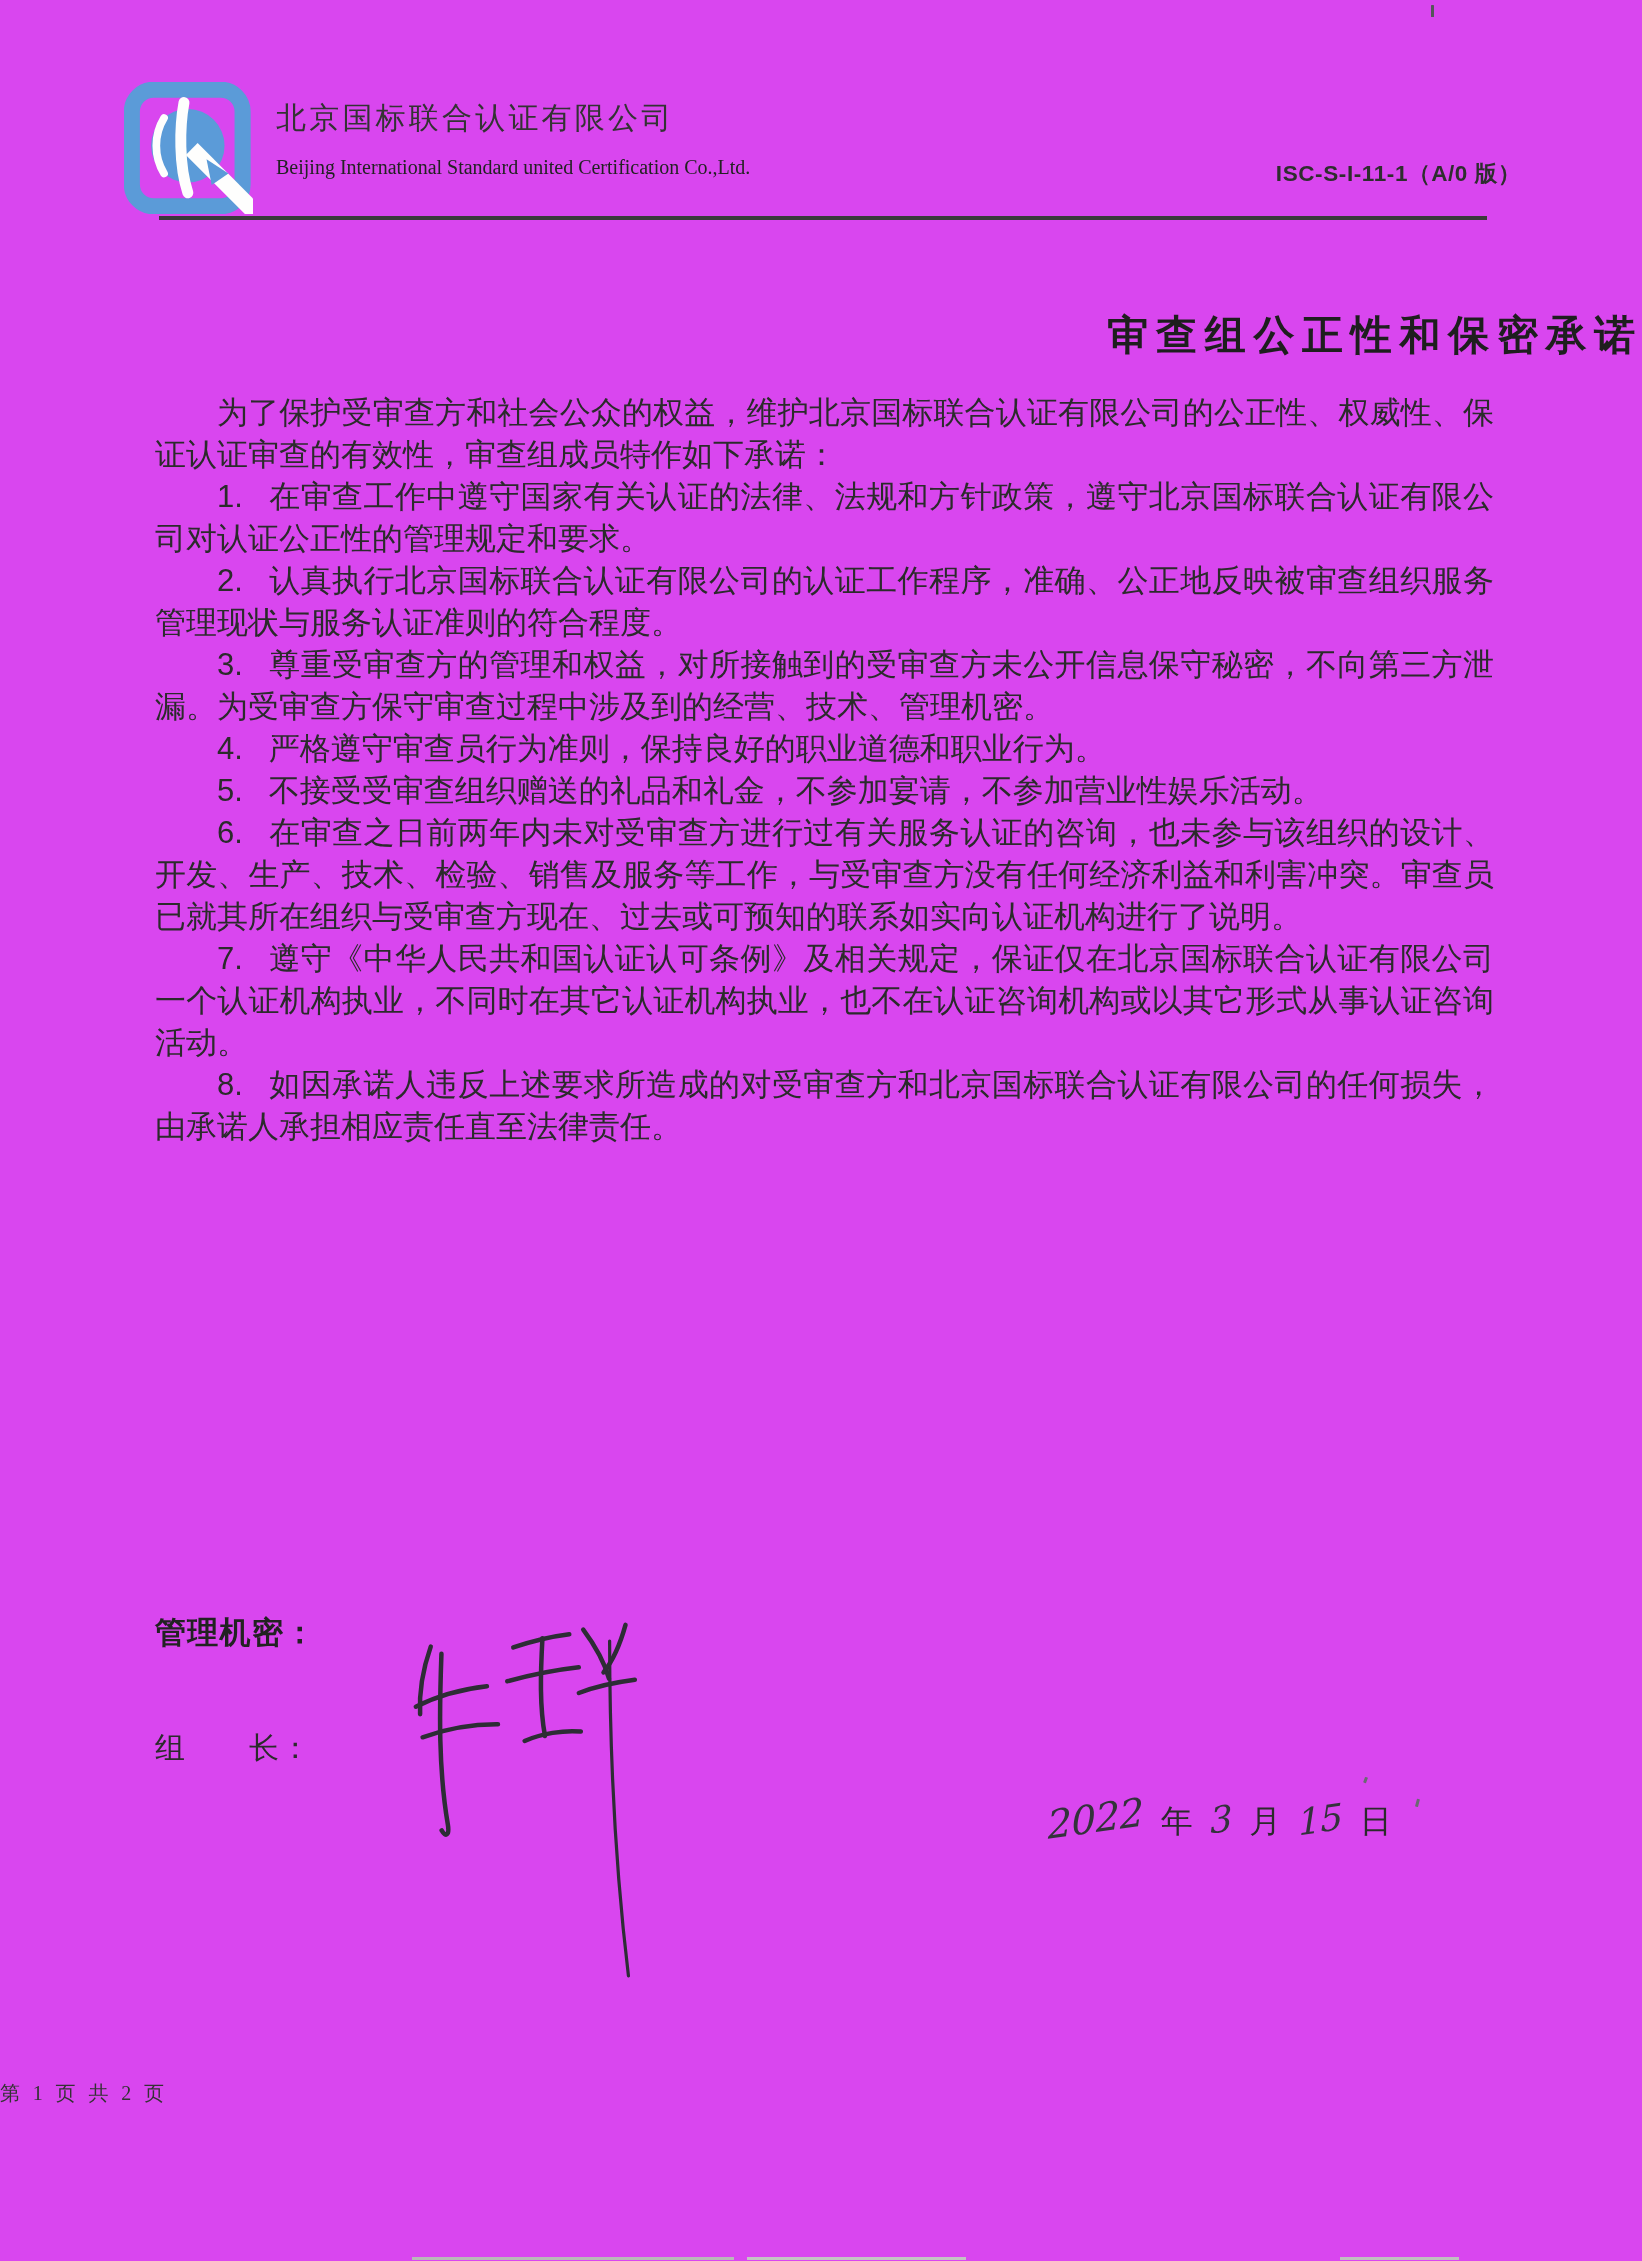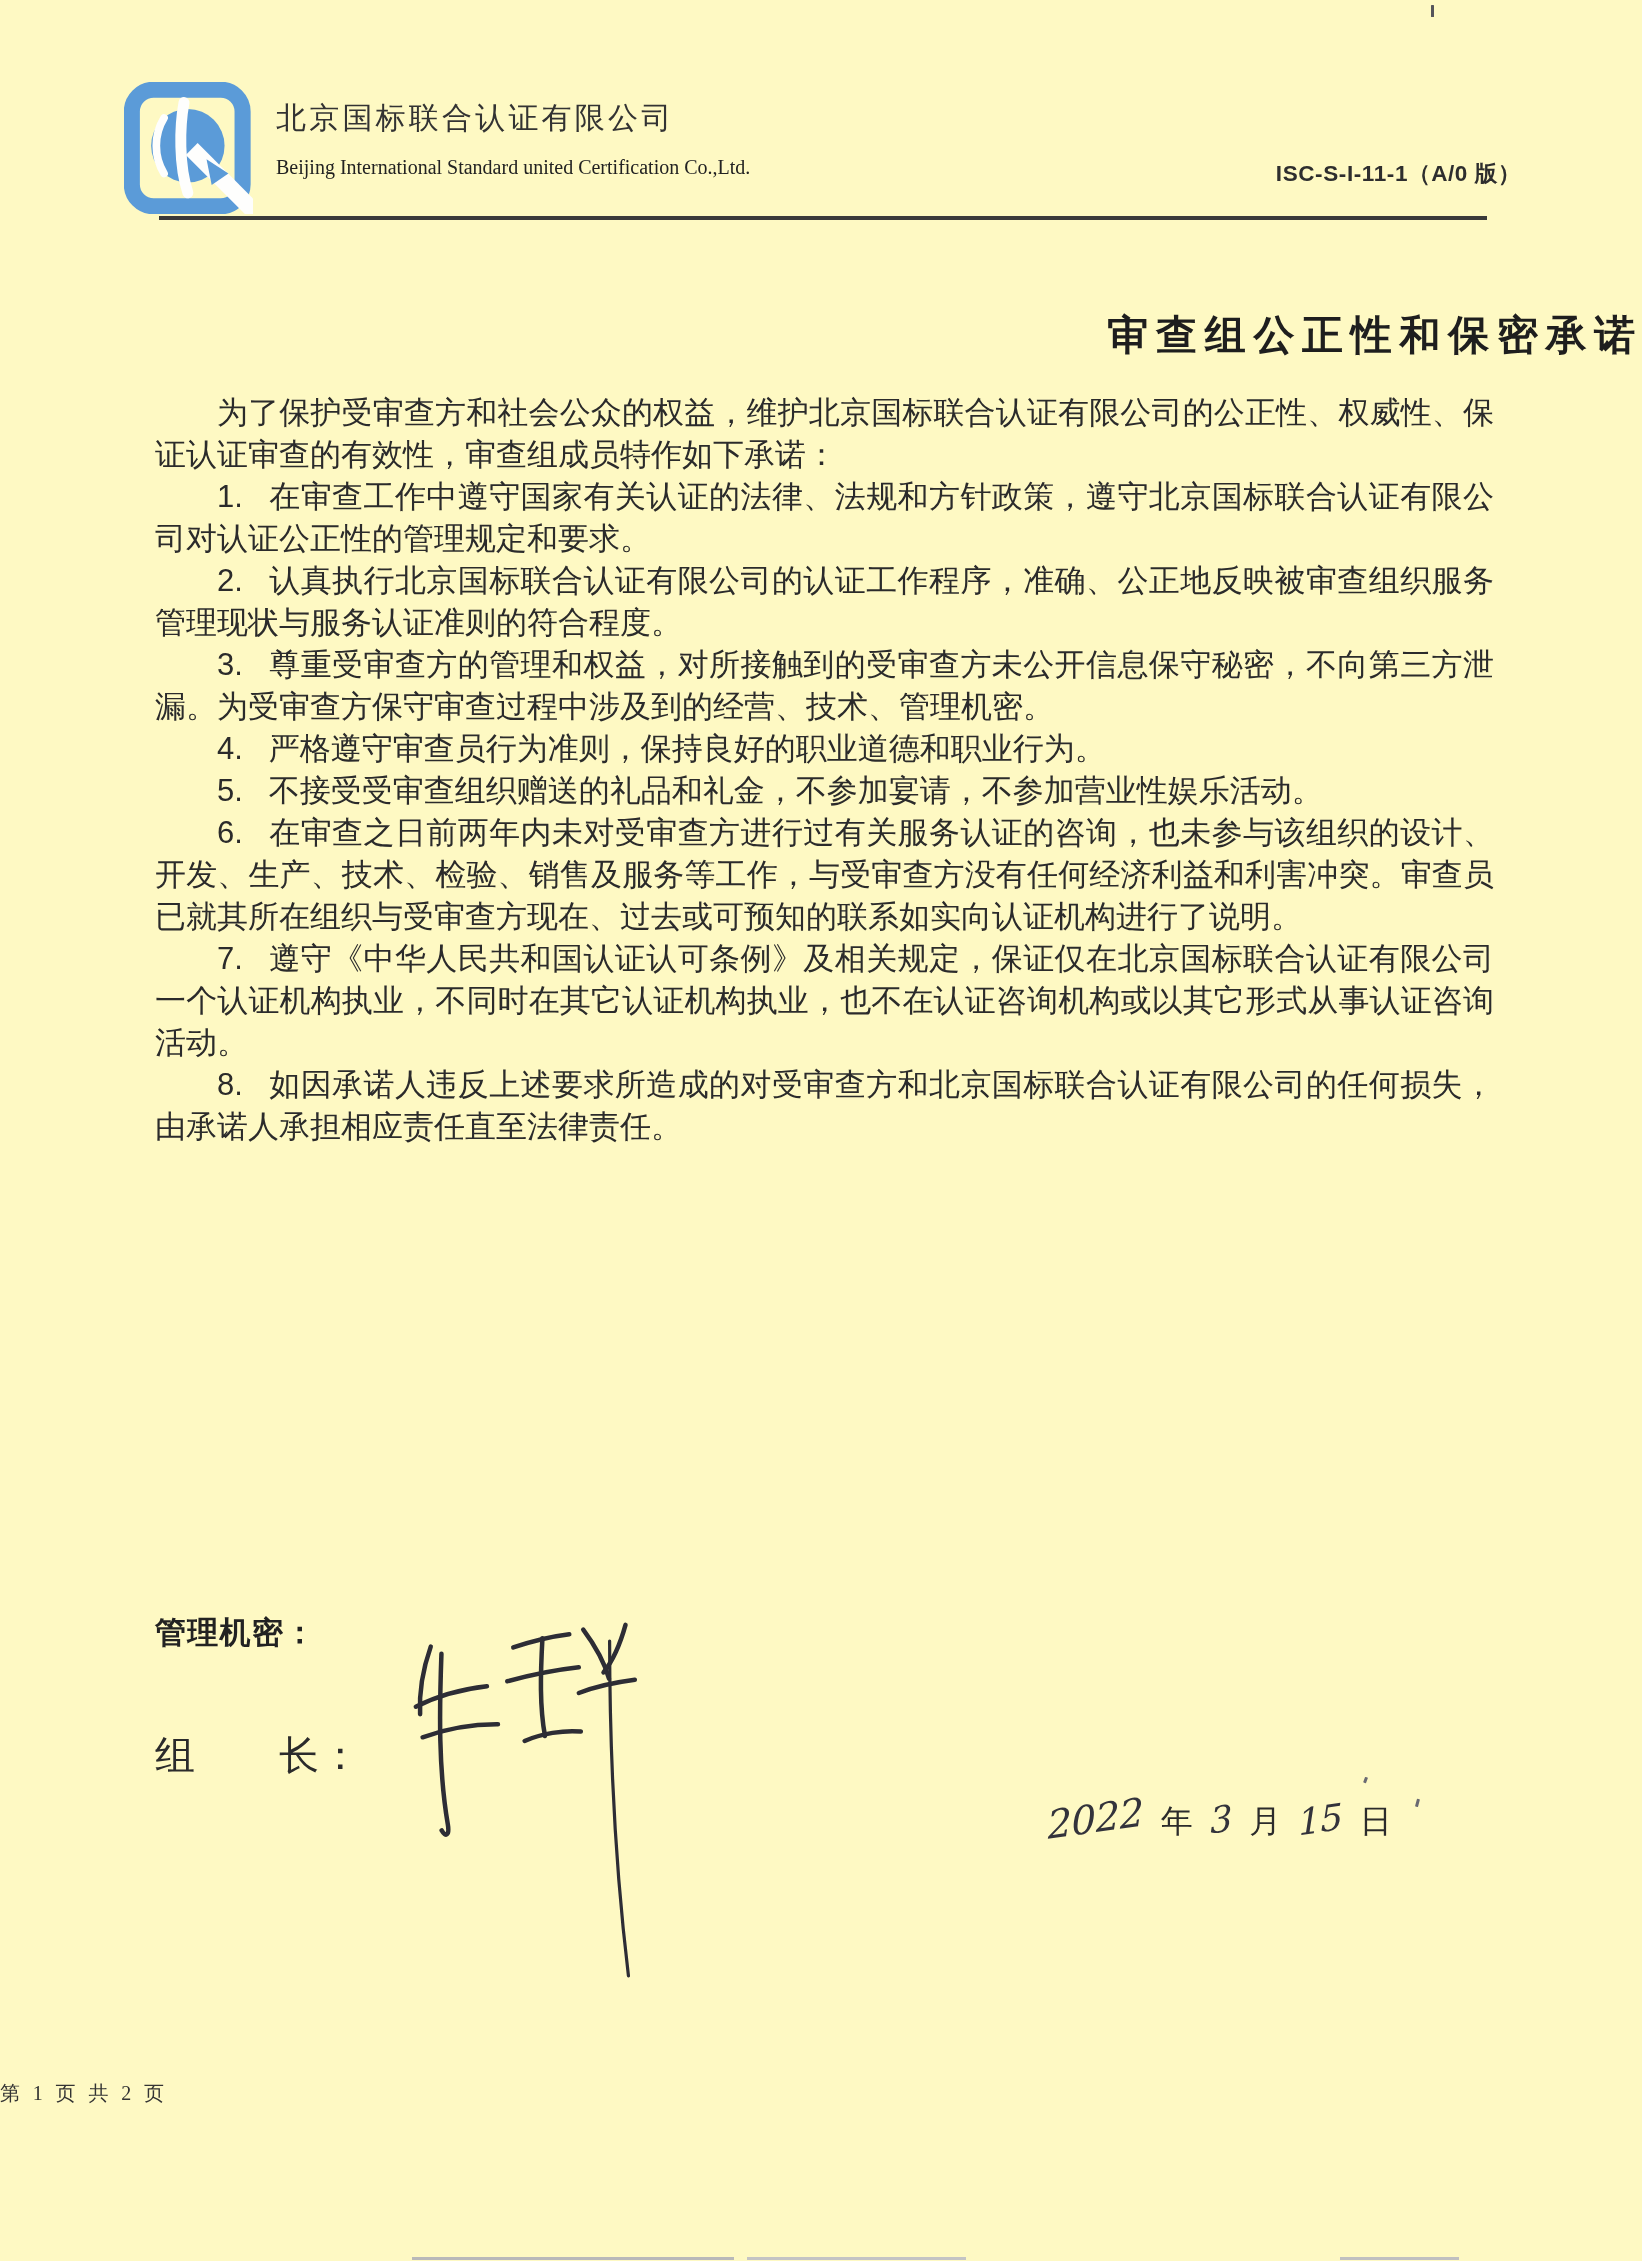--- a/index.html
+++ b/index.html
@@ -1,19 +1,19 @@
 <!DOCTYPE html>
 <html style="font-size:10.3px"><head>
 <meta charset="utf-8">
 <style>
   * { margin:0; padding:0; box-sizing:border-box; }
   html,body { background:#f4f4f2; }
   .page {
     position:relative; width:1643px; height:2261px;
-    background:#fef9c3; overflow:hidden; color:#2b2b2b;
+    background:#d946ef; overflow:hidden; color:#2b2b2b;
     font-family:"Liberation Serif","DejaVu Serif",serif;
   }
   
   .header { position:absolute; top:82px; left:124px; right:122px; display:flex; align-items:flex-start; }
   .logo { width:129px; height:132px; flex:0 0 auto; }
   .company { margin-left:23px; margin-top:15.5px; }
   .company-zh { font-size:30px; letter-spacing:3.2px; color:#333; font-family:"Liberation Sans","DejaVu Sans",sans-serif; }
   .company-en { margin-top:17px; font-size:20px; color:#222; font-family:"Liberation Serif",serif; }
   .doc-number { margin-left:auto; margin-top:76px; font-size:22.5px; font-weight:700; color:#2e2e2e;
                 font-family:"Liberation Sans","DejaVu Sans",sans-serif; letter-spacing:0.6px; }
@@ -21,21 +21,21 @@
   
   .doc-title { position:absolute; top:308px; left:0; width:100%; text-align:right;
                font-size:41px; font-weight:700; letter-spacing:7.7px; color:#1e1e1e; }
   
   .body-text { position:absolute; top:392px; left:155px; width:1339px;
                font-size:31px; line-height:42px; text-align:justify; color:#2b2b2b; }
   .para { text-indent:62px; }
   .num { display:inline-block; text-indent:0; margin-right:26px; font-family:"Liberation Sans",sans-serif; }
   
   .sig-label { position:absolute; left:155px; top:1612px; font-size:31px; font-weight:700; color:#222; letter-spacing:1.3px; }
-  .leader-line { position:absolute; left:155px; top:1728px; font-size:40px; color:#2b2b2b; letter-spacing:1.3px; }
+  .leader-line { position:absolute; left:155px; top:1728px; font-size:30px; color:#2b2b2b; letter-spacing:1.3px; }
   .signature-svg { position:absolute; left:385px; top:1605px; transform:rotate(-3deg); }
   
   .date-line { position:absolute; top:1796px; left:1047px; display:flex; align-items:baseline; gap:17px;
                font-size:32px; color:#2b2b2b; }
   .hand { font-family:"DejaVu Serif",serif; font-style:italic; font-size:39px; color:#33333b;
           display:inline-block; transform:rotate(-8deg) skewX(-6deg); letter-spacing:-0.6px; }
   .hand.small { font-size:36px; }
   
   .footer { position:absolute; top:2080px; left:0; width:100%; text-align:left;
             font-size:20px; letter-spacing:3.9px; color:#333; }

